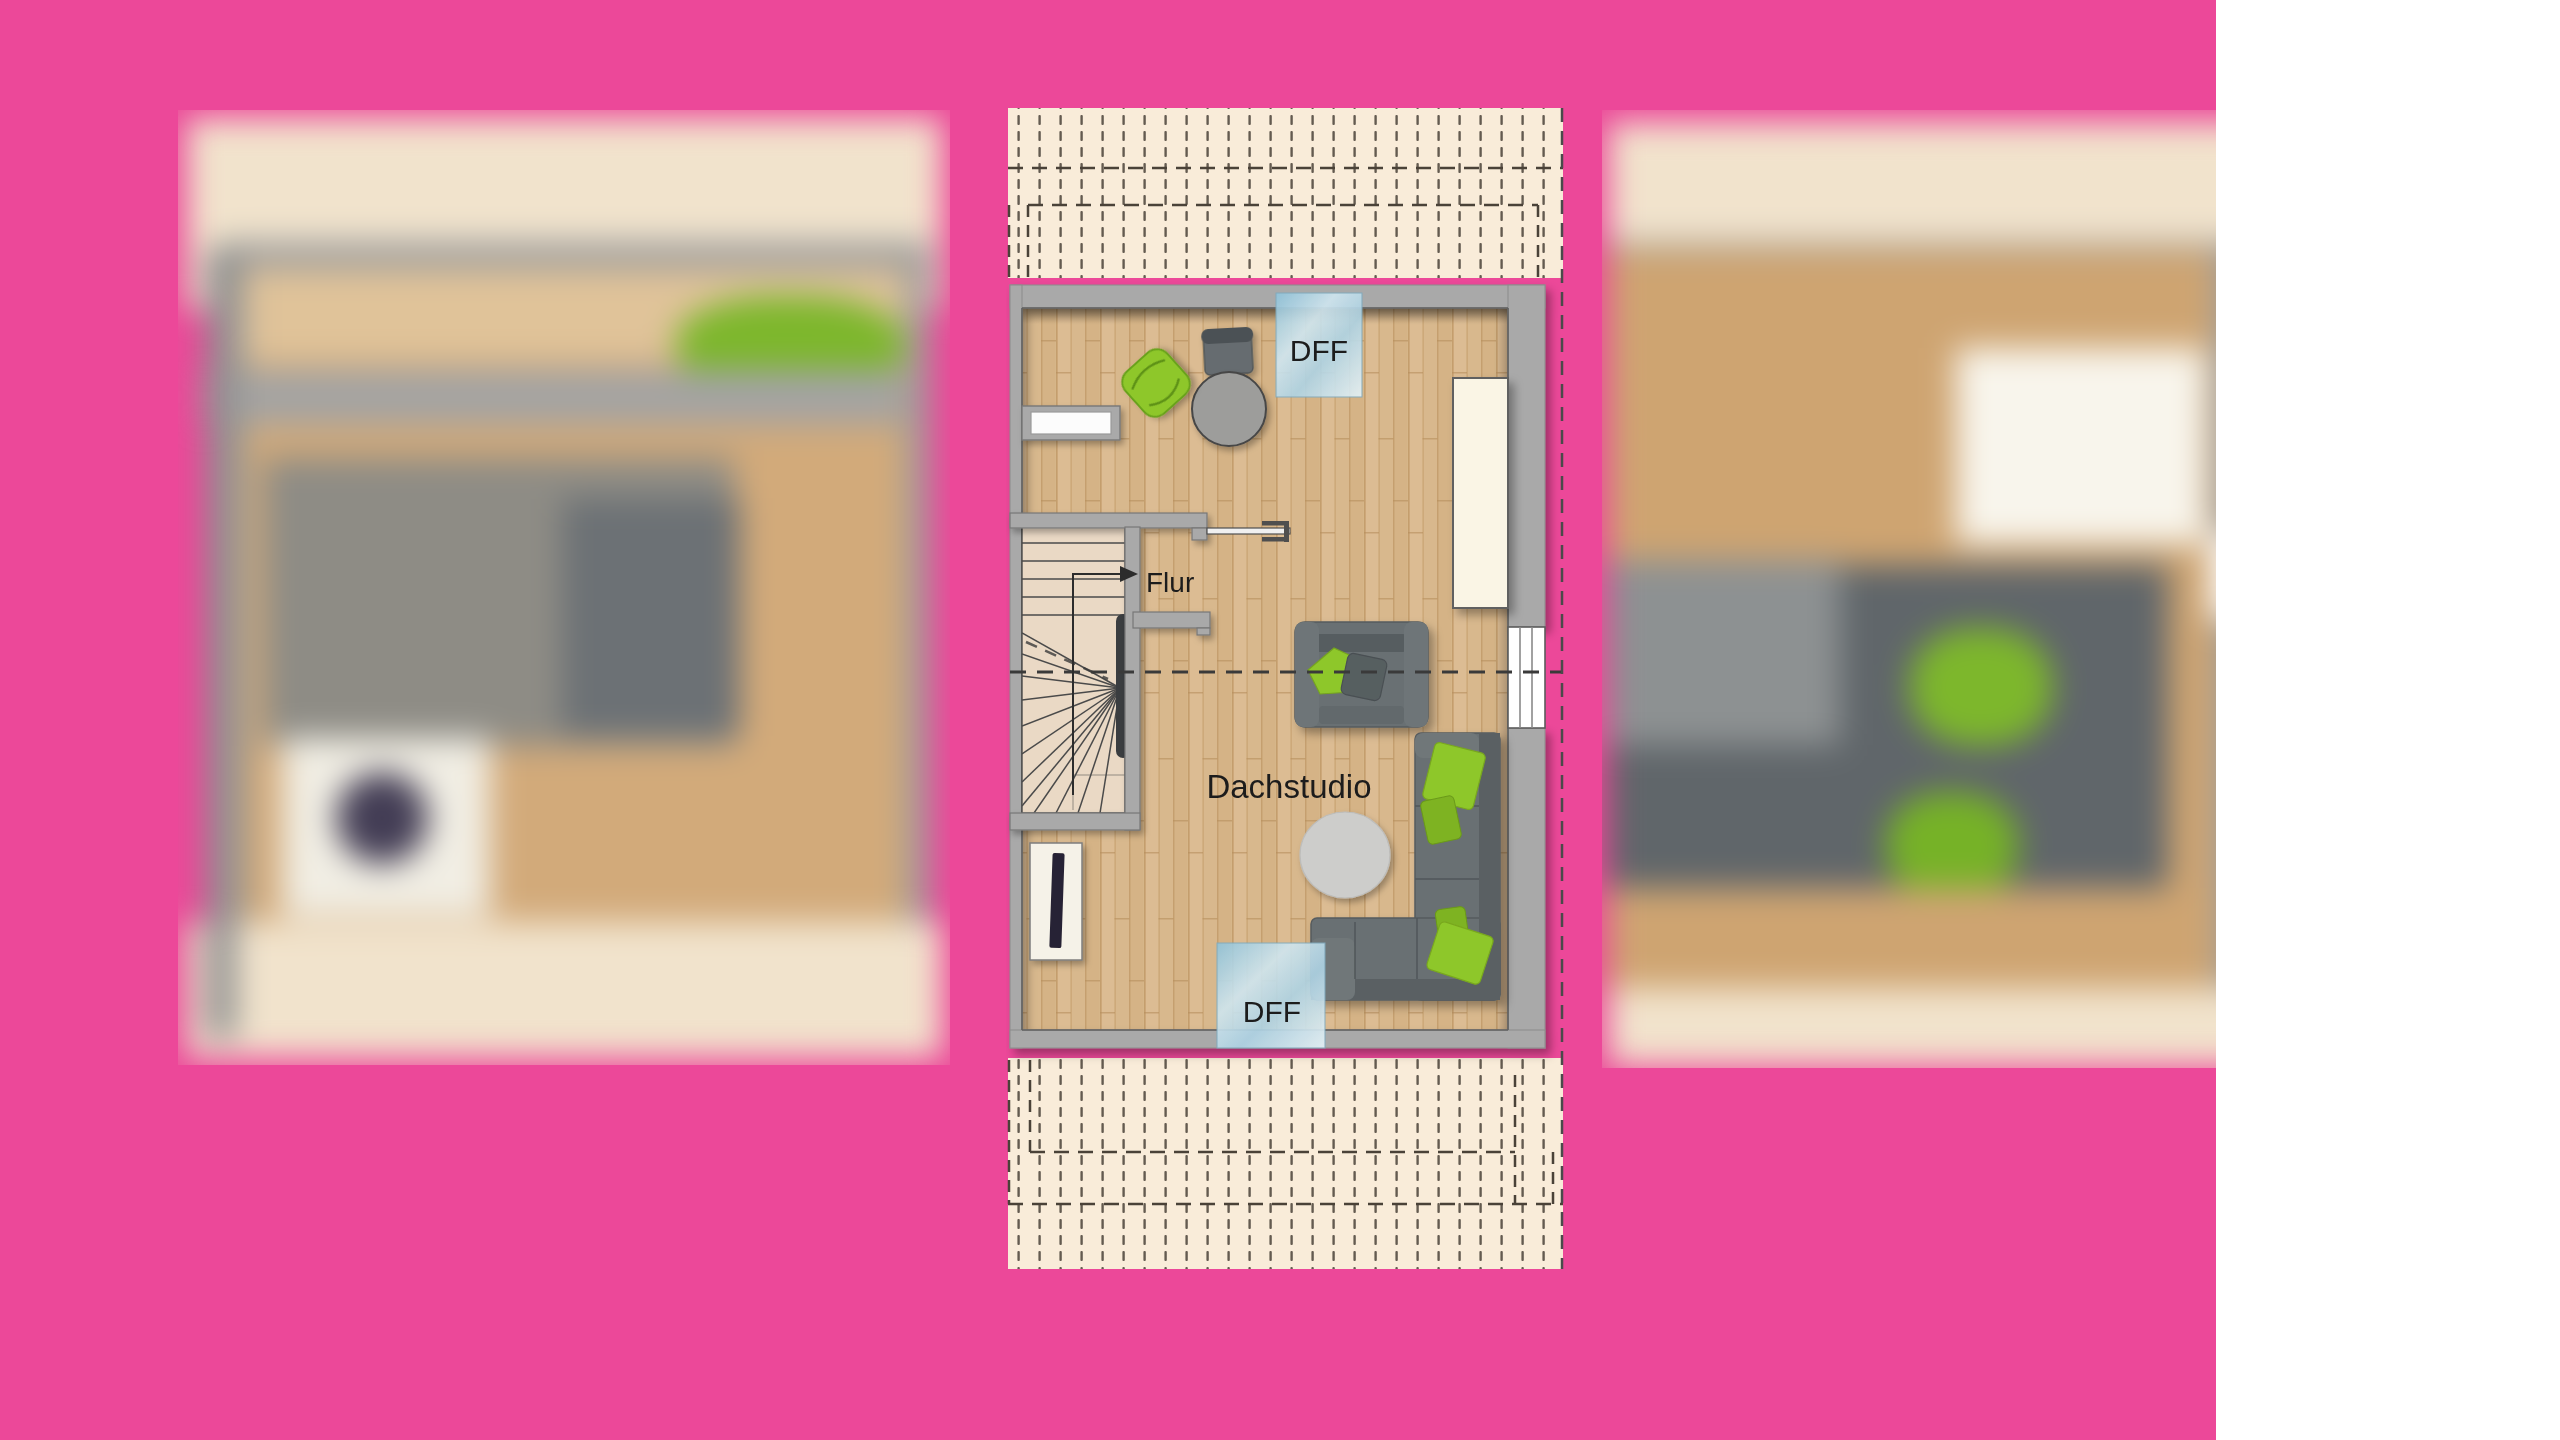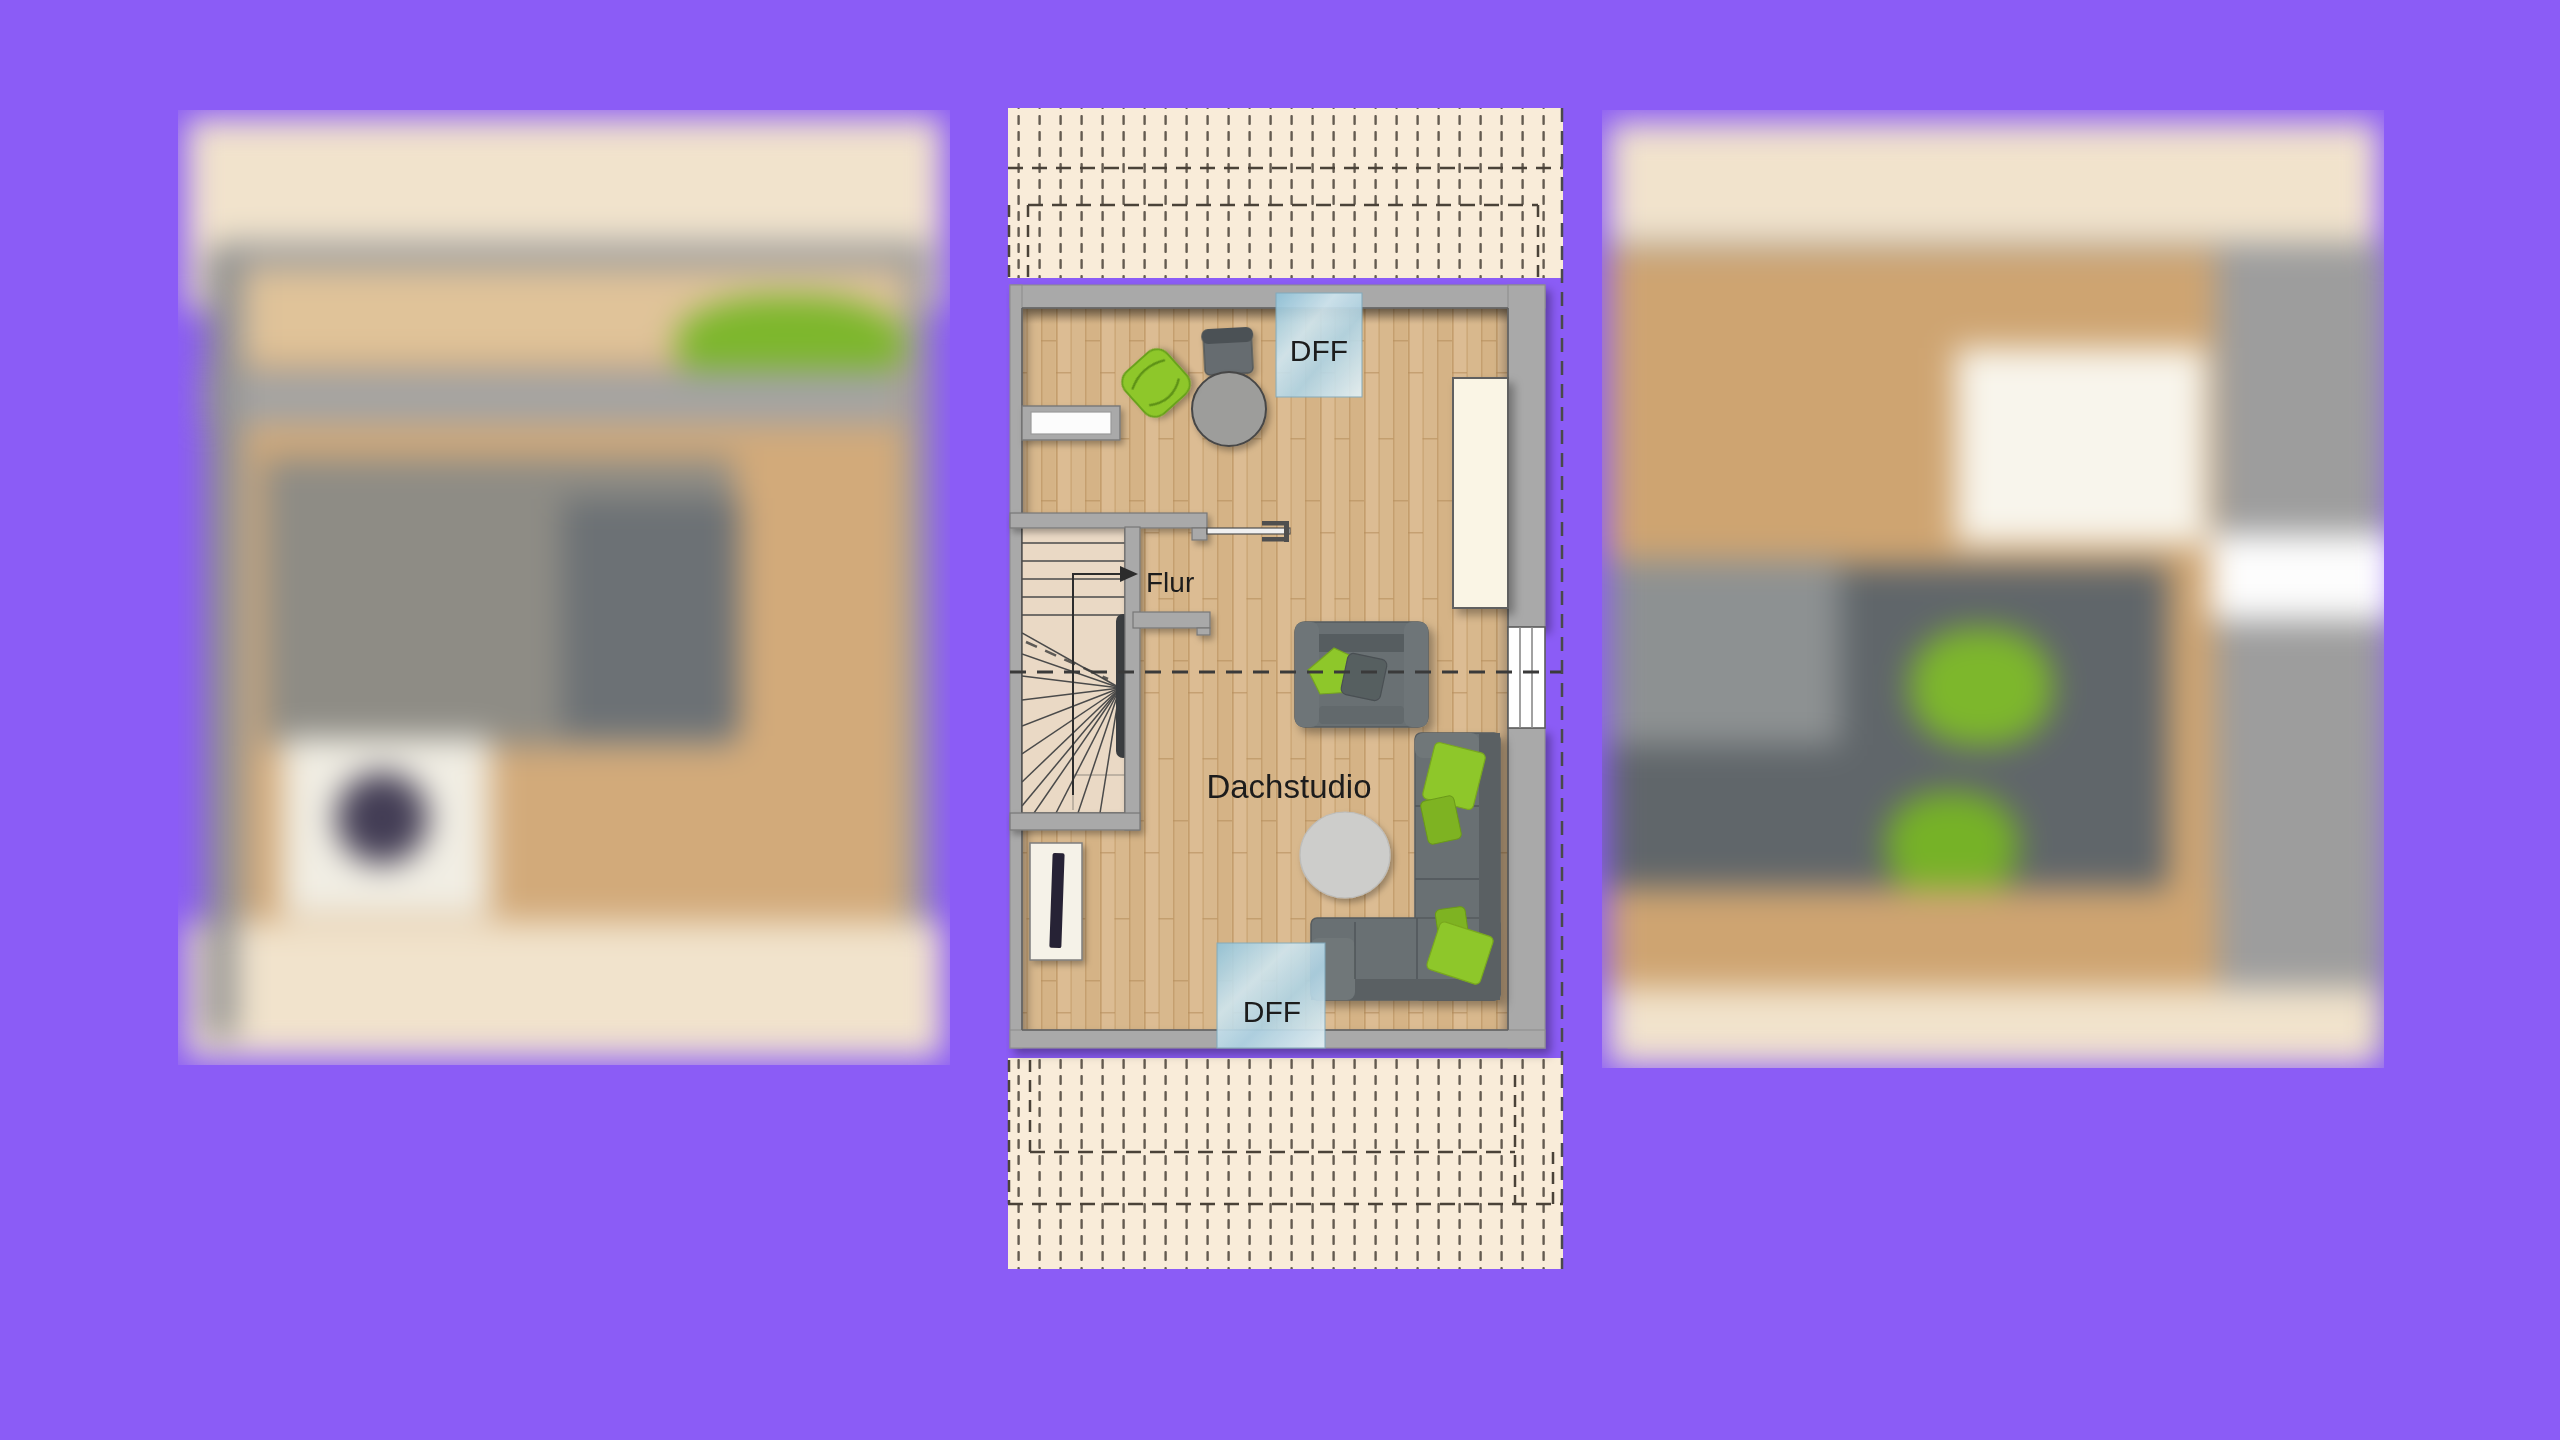--- a/index.html
+++ b/index.html
@@ -1,17 +1,17 @@
 <!DOCTYPE html>
 <html style="--floor-wood: #d8b88d; --wall-gray: #a9a9a9; --roof-area-cream: #f9ecd9; --dash-brown: #4a4238; --sofa-gray: #697073; --accent-lime: #8ec72c; --skylight-blue: #aed3e4; --label-text: #1c1c1c;"><head>
 <meta charset="utf-8">
 <style>
   html,body{margin:0;padding:0;background:#fff;}
   .stage{
-    position:relative;width:2560px;height:1440px;background:#8b5cf6;overflow:hidden;
+    position:relative;width:2216px;height:1440px;background:#ec4899;overflow:hidden;
     font-family:"Liberation Sans", sans-serif;
     text-decoration:underline;
   }
   
   .panel{position:absolute;overflow:hidden;}
   .blurwrap{position:absolute;inset:0;filter:blur(16px);}
   .blurwrap > div{position:absolute;}
   .stripes-tan{
     background-color:#f6e8d1;
     background-image:repeating-linear-gradient(90deg, rgba(115,100,80,.28) 0 3px, rgba(0,0,0,0) 3px 22px);

